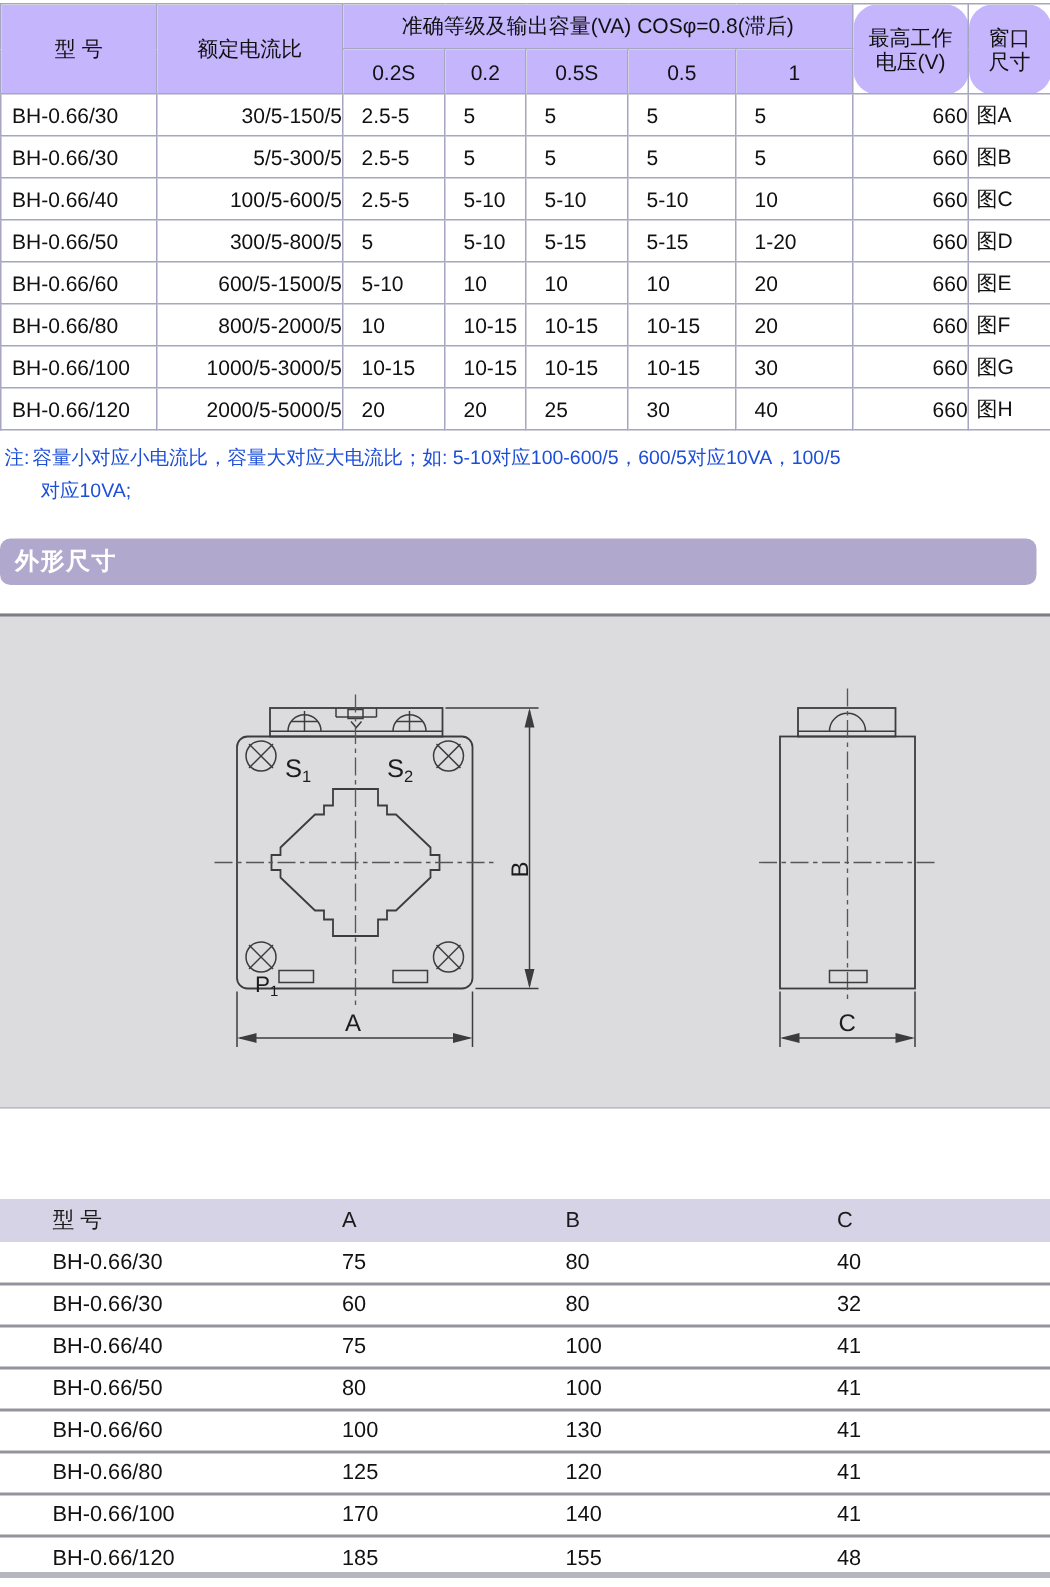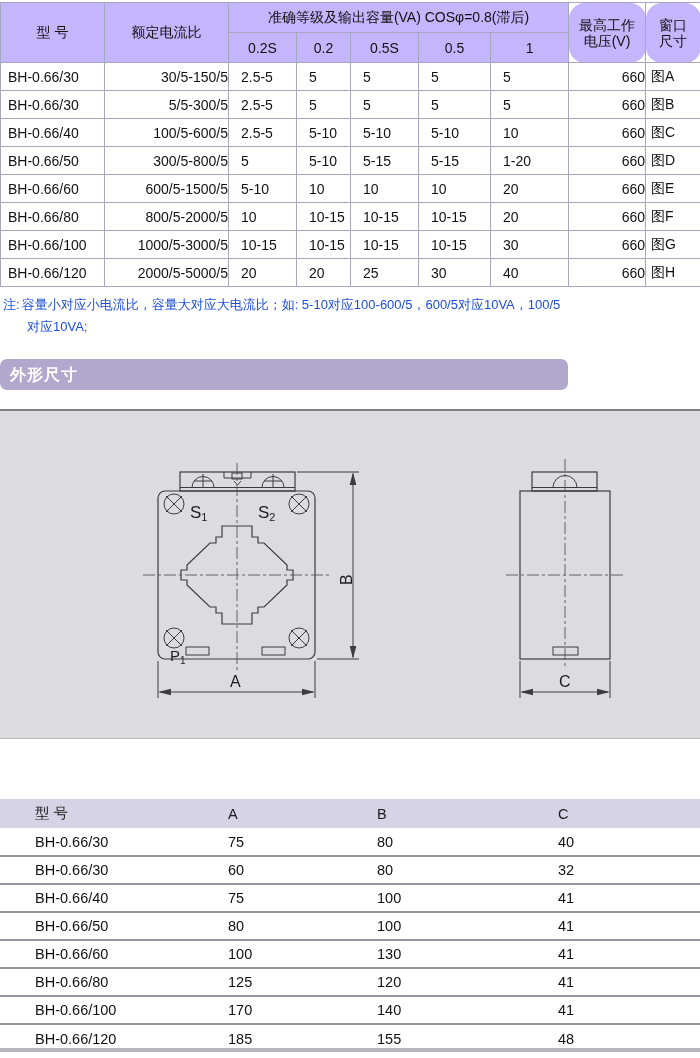--- a/index.html
+++ b/index.html
@@ -24,21 +24,21 @@
   .spec-table tbody td.c-volt   { text-align:right;padding-left:20px; }
   .spec-table tbody td.c-win    { padding-left:5px; }
 
   
   .note { position:absolute; top:294px; left:3px; width:694px;
     font-size:13px; line-height:22px; color:#1d4ed8; }
   .note .p { margin-right:2px; }
   .note .l2 { padding-left:24px; }
 
   
-  .section-bar { position:absolute; top:359px; left:0; width:568px; height:31px;
+  .section-bar { position:absolute; top:359px; left:0; width:691px; height:31px;
     background:#b1a9cd; border-radius:7px; color:#fff; font-size:16px;
     font-weight:bold; line-height:31px; padding-left:10px; letter-spacing:1px; }
 
   
   .panel { position:absolute; top:409px; left:0; width:700px; height:330px;
     background:#dcdcdf; border-top:2px solid #7d7d86; border-bottom:1px solid #b9b9bf; }
   .panel svg { display:block; }
   .ln   { stroke:#3c3c3c; stroke-width:1.2; fill:none; }
   .thin { stroke:#3c3c3c; stroke-width:1;   fill:none; }
   .cl   { stroke:#55555c; stroke-width:0.9; fill:none; stroke-dasharray:12 3 3 3; }

